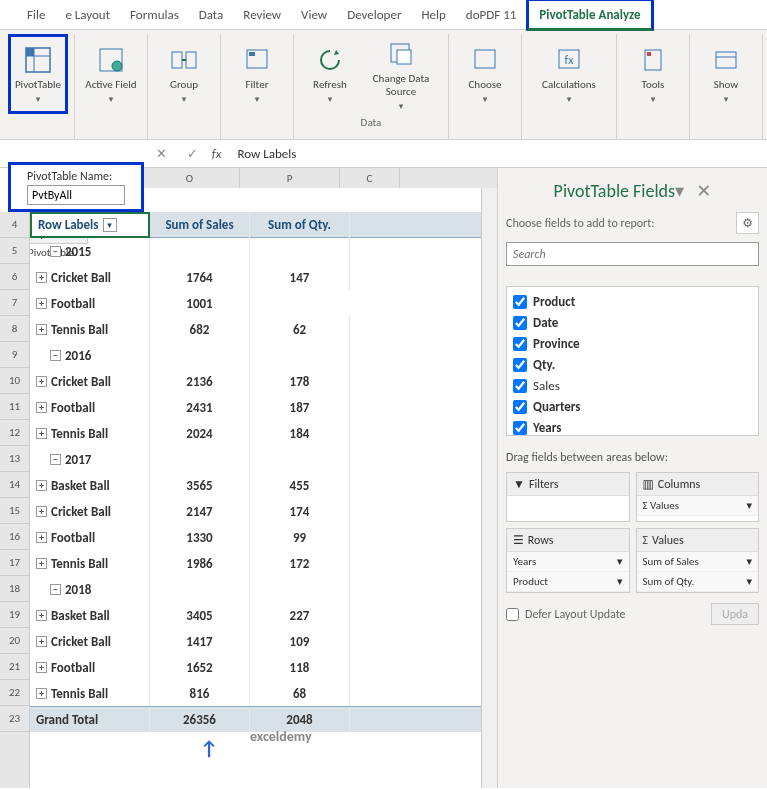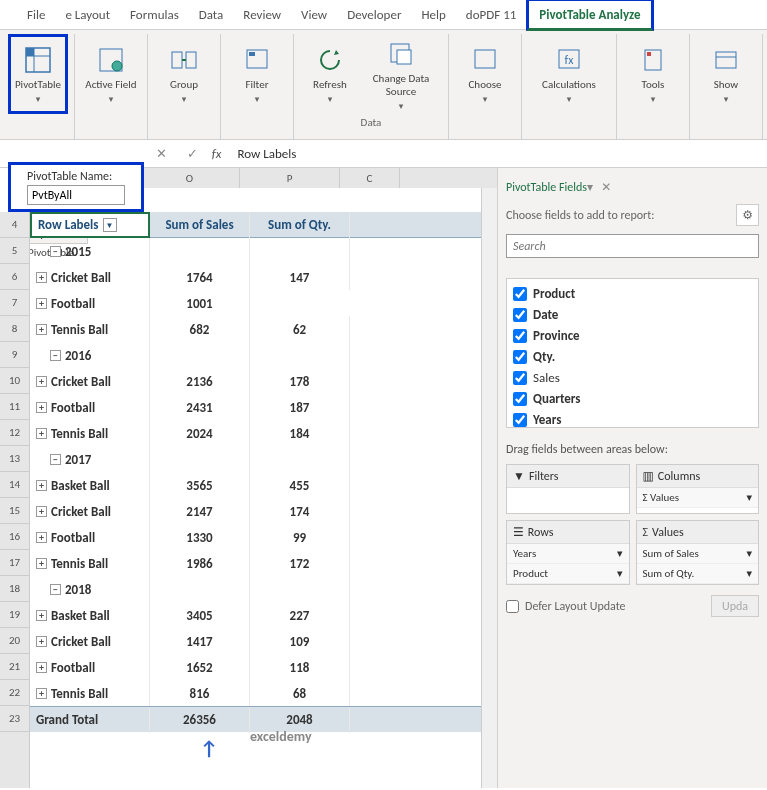--- a/index.html
+++ b/index.html
@@ -45,21 +45,21 @@
 .c-qty { width: 100px; justify-content: center; font-weight: bold; }
 .pvt-header { background: #d9e1e8; border-bottom: 1px solid #8fa8bd; }
 .pvt-header .pvt-cell { font-weight: bold; color: #1f4e79; }
 .pvt-total { background: #d9e1e8; border-top: 1px solid #8fa8bd; }
 .exp { color: #555; font-size: 10px; border: 1px solid #999; width: 11px; height: 11px; display: inline-flex; align-items: center; justify-content: center; margin-right: 4px; background: #fff; }
 .year-row .c-label { padding-left: 20px; }
 .item-row .c-label { padding-left: 6px; }
 .drop-btn { width: 14px; height: 14px; border: 1px solid #999; display: inline-flex; align-items: center; justify-content: center; font-size: 8px; margin-left: 4px; background: #fff; }
 
 .fields-pane { width: 270px; border-left: 1px solid #d0d0d0; background: #f3f2f1; padding: 6px 8px; display: flex; flex-direction: column; }
-.fields-title { font-size: 12px; color: #217346; padding: 6px 0; display: flex; align-items: center; justify-content: flex-start; }
+.fields-title { font-size: 18px; color: #217346; padding: 6px 0; display: flex; align-items: center; justify-content: center; }
 .fields-sub { font-size: 12px; color: #666; padding: 4px 0 8px 0; display: flex; justify-content: space-between; align-items: center; }
 .gear { border: 1px solid #ccc; padding: 3px 5px; background: #fff; }
 .search-box { width: 100%; border: 1px solid #999; padding: 4px 6px; font-size: 12px; color: #888; font-style: italic; background: #fff; margin-bottom: 20px; }
 .field-list { border: 1px solid #ccc; background: #fff; padding: 4px; height: 150px; overflow-y: auto; }
 .field-item { display: flex; align-items: center; gap: 6px; padding: 3px 2px; font-size: 13px; }
 .field-item input { width: 14px; height: 14px; }
 .drag-label { font-size: 12px; color: #555; padding: 14px 0 8px 0; }
 .areas { display: grid; grid-template-columns: 1fr 1fr; gap: 6px; }
 .area-box { border: 1px solid #ccc; background: #fff; min-height: 50px; }
 .area-hdr { background: #eee; padding: 4px 6px; font-size: 12px; display: flex; align-items: center; gap: 4px; border-bottom: 1px solid #ddd; }

